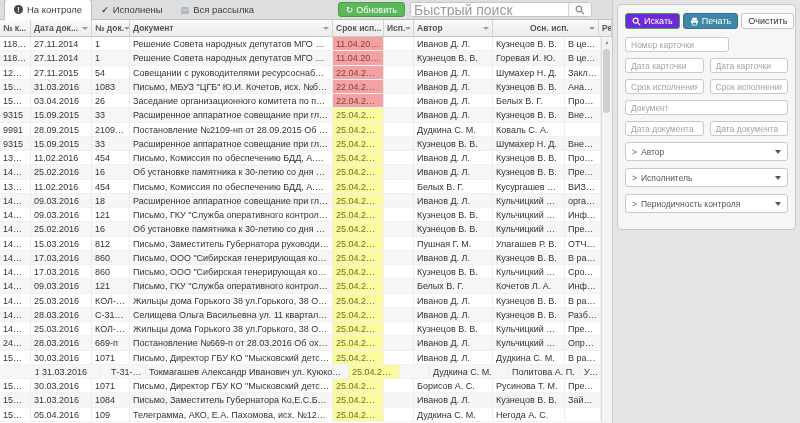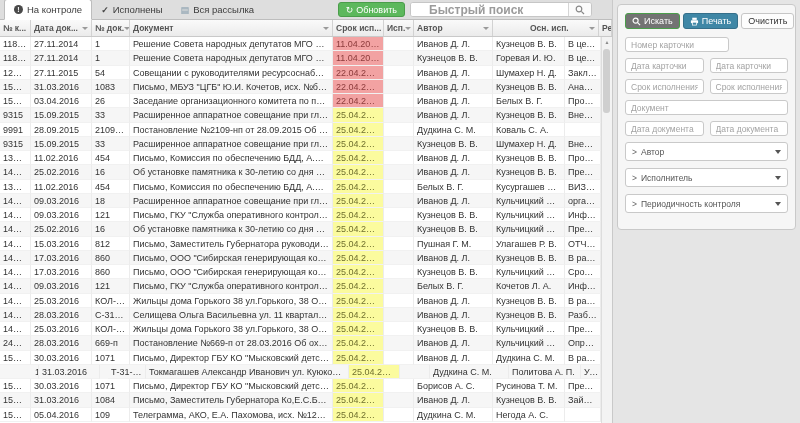--- a/index.html
+++ b/index.html
@@ -12,21 +12,21 @@
   .tabs{display:flex;align-items:flex-end;height:20px;}
   .tab{height:19px;line-height:18px;padding:0 9px;font-size:9.5px;color:#3c3c3c;display:flex;align-items:center;gap:4px;cursor:pointer;white-space:nowrap;}
   .tab.active{background:#fff;border:1px solid #bdbdbd;border-bottom:1px solid #fff;border-radius:3px 3px 0 0;margin-bottom:-1px;margin-left:4px;}
   .ico-circle{width:9px;height:9px;border-radius:50%;background:#4a4a4a;color:#fff;font-size:7px;line-height:9px;text-align:center;font-weight:bold;display:inline-block;}
   .ico-check{color:#444;font-size:9px;font-weight:bold;}
   .ico-list{color:#7e97a8;font-size:9px;}
   .strip-right{margin-left:auto;display:flex;align-items:center;gap:5px;padding:0 20px 2px 0;}
   .btn{border-radius:3px;font-size:9px;display:inline-flex;align-items:center;gap:3px;cursor:pointer;box-sizing:border-box;}
   .btn-green{background:#5cb85c;border:1px solid #4a9d4a;color:#fff;height:15px;padding:0 7px;}
   .searchbox{display:flex;width:182px;height:15px;background:#fff;border:1px solid #c6c6c6;border-radius:3px;overflow:hidden;box-sizing:border-box;}
-  .searchbox input{flex:1;border:none;outline:none;font-size:12px;padding:0 18px;color:#444;min-width:0;font-family:inherit;font-weight:bold;}
+  .searchbox input{flex:1;border:none;outline:none;font-size:14px;padding:0 3px;color:#444;min-width:0;font-family:inherit;}
   .searchbox input::placeholder{color:#9b9b9b;}
   .search-addon{width:22px;border-left:1px solid #d5d5d5;background:#fbfbfb;display:flex;align-items:center;justify-content:center;cursor:pointer;}
 
   
   .grid{position:relative;height:403px;background:#fff;}
   .ghead{display:flex;height:17px;background:linear-gradient(#fafafa,#ebebeb);border-bottom:1px solid #c9c9c9;box-sizing:border-box;}
   .hcell{display:flex;align-items:center;padding:0 3px;font-size:8.5px;font-weight:bold;color:#555;border-right:1px solid #d2d2d2;box-sizing:border-box;white-space:nowrap;overflow:hidden;cursor:pointer;flex-shrink:0;}
   .hcaret{margin-left:auto;width:0;height:0;border-left:3px solid transparent;border-right:3px solid transparent;border-top:3px solid #9a9a9a;}
   .gbody{position:absolute;left:0;top:17px;right:11px;bottom:0;overflow:hidden;}
   .grow{display:flex;height:14.25px;box-sizing:border-box;cursor:pointer;}
@@ -38,21 +38,21 @@
   .vs-up{height:10px;text-align:center;font-size:5px;color:#8a8a8a;line-height:10px;cursor:pointer;}
   .vs-thumb{position:absolute;left:1px;top:12px;width:7px;height:64px;background:#cfcfcf;border-radius:3px;cursor:pointer;}
 
   
   .panel{position:absolute;left:617px;top:4px;width:179px;background:#f6f6f6;border:1px solid #c9c9c9;border-radius:4px;box-sizing:border-box;}
   .ptabs{height:23px;border-bottom:1px solid #ccc;display:flex;align-items:flex-end;padding-left:4px;}
   .ptab{background:#fff;border:1px solid #ccc;border-bottom:1px solid #fff;border-radius:3px 3px 0 0;height:19px;margin-bottom:-1px;padding:0 8px;font-size:9.5px;color:#333;display:flex;align-items:center;gap:4px;cursor:pointer;}
   .pbody{padding:8px 7px 9px 7px;}
   .btnrow{display:flex;gap:3px;margin-bottom:8px;}
   .fbtn{height:16px;border-radius:3px;font-size:9px;padding:0 6px;display:inline-flex;align-items:center;gap:3px;cursor:pointer;box-sizing:border-box;}
-  .fbtn.green{background:#737373;border:1px solid #4a9d4a;color:#fff;}
+  .fbtn.green{background:#6d28d9;border:1px solid #4a9d4a;color:#fff;}
   .fbtn.blue{background:#3f87a6;border:1px solid #356f8a;color:#fff;}
   .fbtn.plain{background:#fdfdfd;border:1px solid #c6c6c6;color:#333;}
   .frow{display:flex;gap:6px;margin-bottom:6px;}
   .finput{height:15px;border:1px solid #c9c9c9;border-radius:3px;font-size:8.5px;padding:0 5px;color:#555;background:#fff;box-sizing:border-box;outline:none;font-family:inherit;min-width:0;}
   .finput::placeholder{color:#a3a3a3;}
   .w-half{width:104px;}
   .w-full{width:100%;}
   .w-pair{flex:1;}
   .fselect{height:17px;border:1px solid #c9c9c9;border-radius:3px;background:#fff;display:flex;align-items:center;font-size:8.5px;color:#555;padding:0 6px;margin-bottom:7px;cursor:pointer;}
   .sel-chevron{margin-right:4px;color:#666;font-size:8.5px;}

